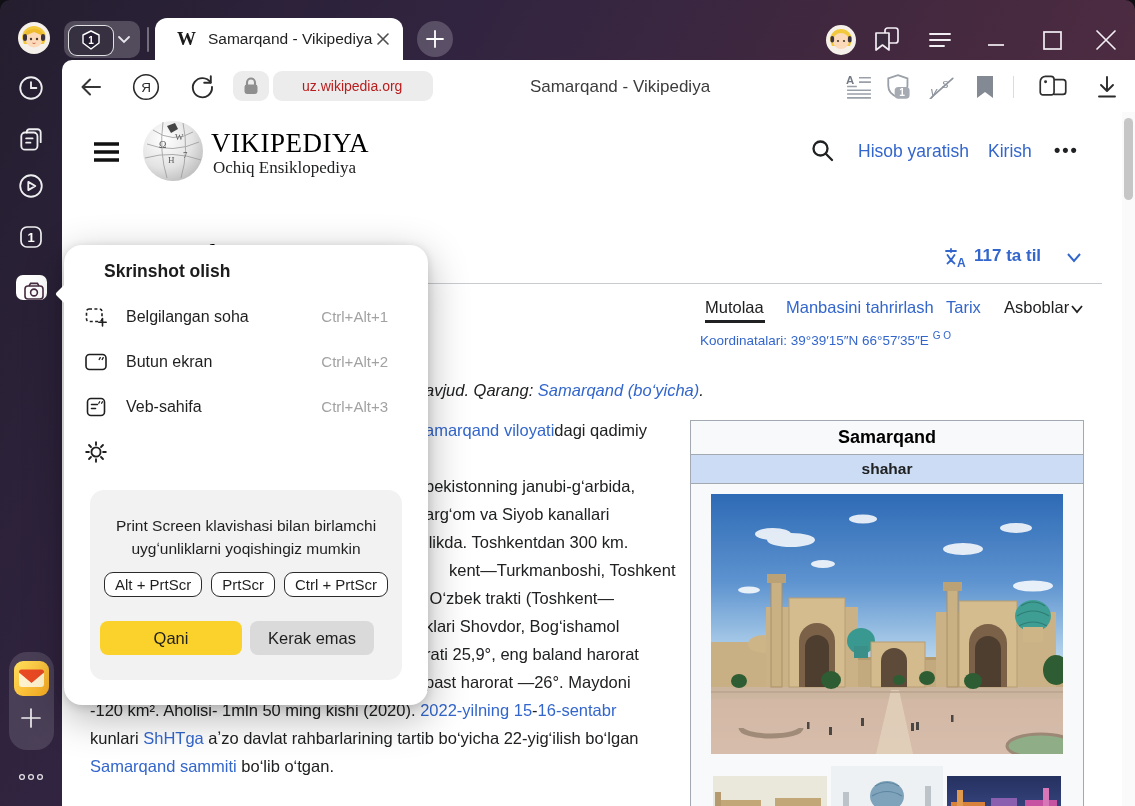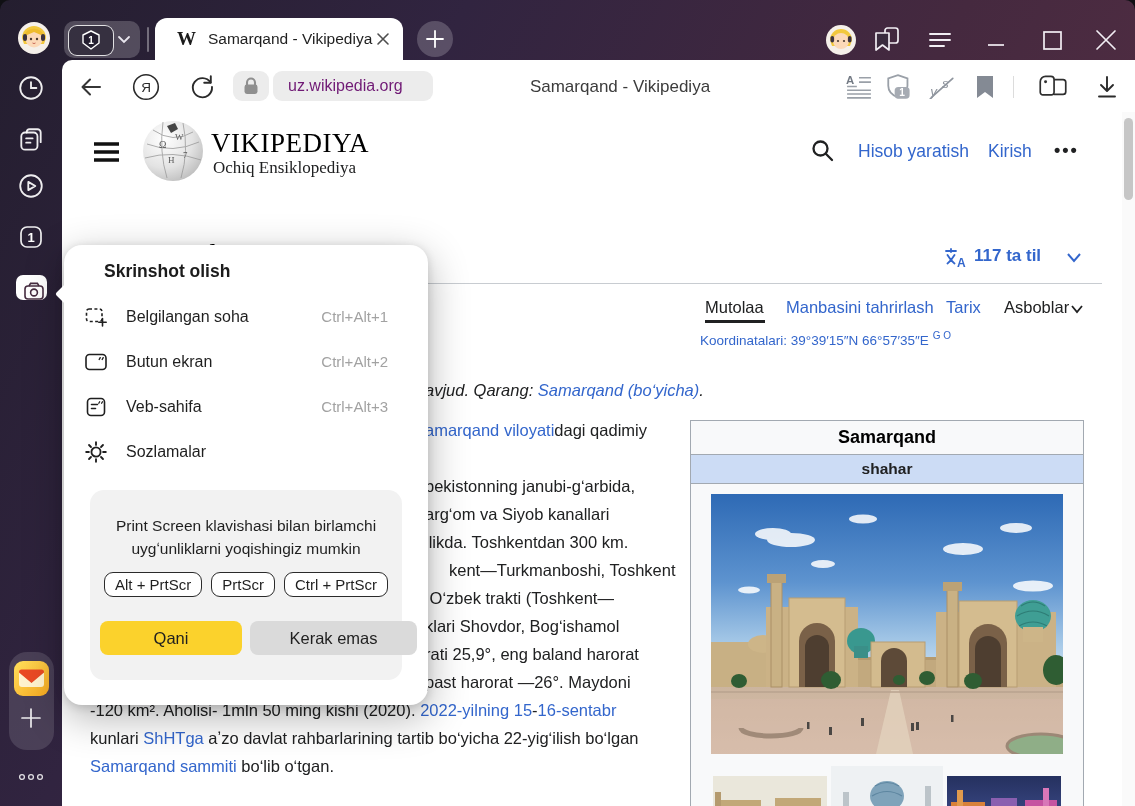--- a/index.html
+++ b/index.html
@@ -205,21 +205,21 @@
       <polyline points="22.8,3.2 22.8,9.8 16.2,9.8" fill="none" stroke="#2b2b2b" stroke-width="1.9" stroke-linecap="round" stroke-linejoin="round"></polyline>
     </svg>
   </div>
   <div class="abs" style="left:233px;top:71px;width:36px;height:30px;background:#ececec;border-radius:9px;">
     <svg class="abs" style="left:9px;top:5px;" width="18" height="20" viewBox="0 0 18 20">
       <path d="M5 9 V6.5 a4 4 0 0 1 8 0 V9" fill="none" stroke="#8f8f8f" stroke-width="2.1"></path>
       <rect x="2.5" y="8.5" width="13" height="9.5" rx="2.4" fill="#8f8f8f"></rect>
     </svg>
   </div>
   <div class="abs" style="left:273px;top:71px;width:160px;height:30px;background:#ececec;border-radius:9px;display:flex;align-items:center;">
-    <span style="font-size:16px;color:#701a75;margin-left:15px;">uz.wikipedia.org</span>
+    <span style="font-size:14px;color:#b91c1c;margin-left:29px;">uz.wikipedia.org</span>
   </div>
   <div class="abs" style="left:400px;top:77px;width:440px;text-align:center;font-size:17px;color:#3c3c3c;">Samarqand - Vikipediya</div>
 
   <div class="abs" style="left:846px;top:74px;width:26px;height:26px;">
     <svg width="26" height="26" viewBox="0 0 24 24">
       <text x="0" y="9.5" font-size="10.5" font-weight="bold" fill="#737a84" font-family="Liberation Sans, sans-serif">A</text>
       <g stroke="#9aa0a8" stroke-width="1.5">
         <path d="M1 11.5 h9 M12 3.5 h11 M12 7.5 h11 M1 15 h22 M1 18.5 h22 M1 22 h22"></path>
       </g>
     </svg>
@@ -501,36 +501,35 @@
       <span class="sc">Ctrl+Alt+3</span>
     </div>
     <div class="pop-item">
       <svg width="24" height="24" viewBox="0 0 22 22">
         <g stroke="#1f1f1f" stroke-width="1.7" fill="none" stroke-linecap="round">
           <circle cx="11" cy="11" r="4.2"></circle>
           <path d="M17.5 11 H20 M11 17.5 V20 M4.5 11 H2 M11 4.5 V2
                    M15.6 15.6 L17.4 17.4 M6.4 15.6 L4.6 17.4 M6.4 6.4 L4.6 4.6 M15.6 6.4 L17.4 4.6"></path>
         </g>
       </svg>
-      <span class="lbl">Sozlamalar</span>
       <span class="sc"></span>
     </div>
 
     <div class="hintbox">
       <div style="text-align:center;font-size:15.5px;color:#1f1f1f;padding-top:24px;line-height:23px;">
         <div>Print Screen klavishasi bilan birlamchi</div>
         <div>uygʻunliklarni yoqishingiz mumkin</div>
       </div>
       <div style="display:flex;justify-content:center;gap:9px;margin-top:12px;">
         <span class="keybtn">Alt + PrtScr</span>
         <span class="keybtn">PrtScr</span>
         <span class="keybtn">Ctrl + PrtScr</span>
       </div>
       <div class="popbtn" style="left:10px;top:131px;width:142px;background:#fbd22c;">Qani</div>
-      <div class="popbtn" style="left:160px;top:131px;width:167px;background:#dadada;">Kerak emas</div>
+      <div class="popbtn" style="left:160px;top:131px;width:124px;background:#dadada;">Kerak emas</div>
     </div>
   </div>
 
 <div class="aline it" style="left: 425px; top: 376px;"><span>avjud. Qarang: </span><span class="wlink">Samarqand (boʻyicha)</span><span>.</span></div>
     <div class="aline" style="left: 425px; top: 416px;"><span class="wlink">amarqand viloyati</span><span>dagi qadimiy</span></div>
     <div class="aline" style="left: 425px; top: 472px;"><span>bekistonning janubi-gʻarbida,</span></div>
     <div class="aline" style="left: 425px; top: 500px;"><span>argʻom va Siyob kanallari</span></div>
     <div class="aline" style="left: 425px; top: 528px;"><span>llikda. Toshkentdan 300 km.</span></div>
     <div class="aline" style="left: 449px; top: 556px;"><span>kent—Turkmanboshi, Toshkent</span></div>
     <div class="aline" style="left: 425px; top: 584px;"><span> Oʻzbek trakti (Toshkent—</span></div>

